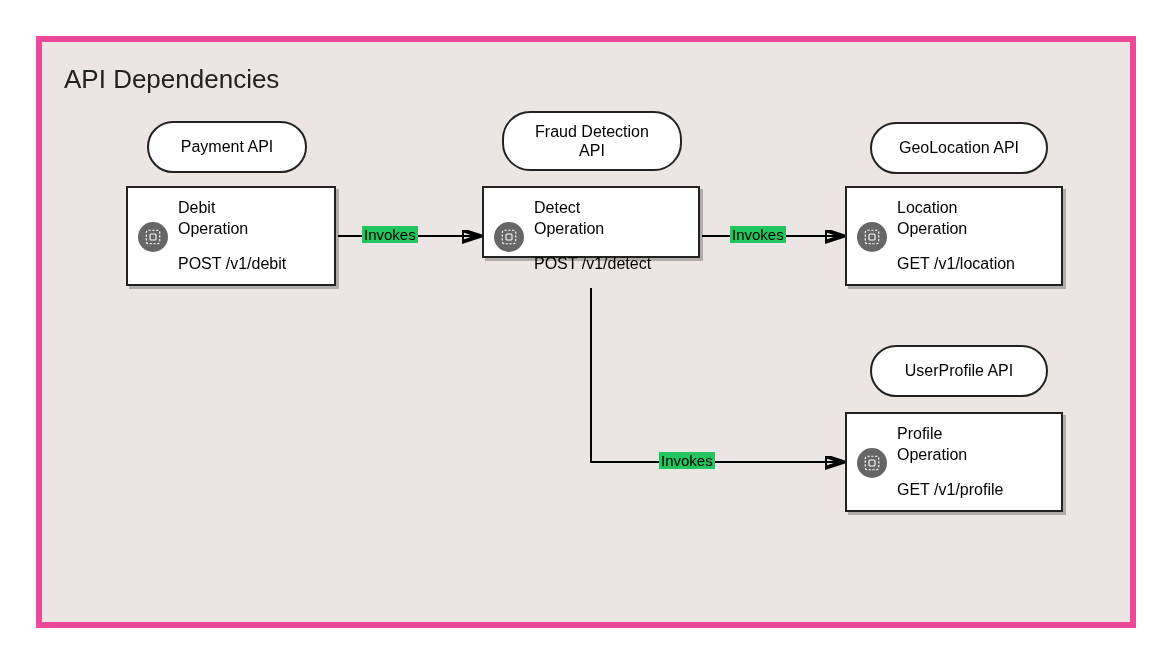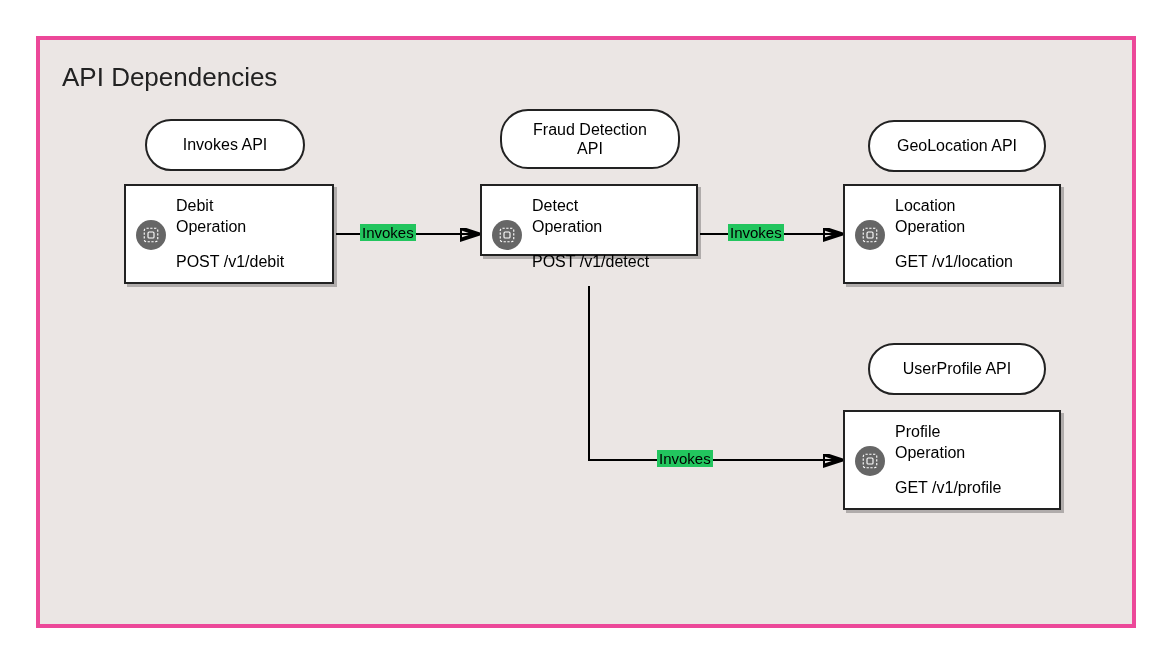--- a/index.html
+++ b/index.html
@@ -14,21 +14,21 @@
       height: 664px;
       position: relative;
     }
     .diagram-container {
       position: absolute;
       top: 36px;
       left: 36px;
       width: 1100px;
       height: 592px;
       background: #ebe6e4;
-      border: 4px solid #ec4899;
+      border: 6px solid #ec4899;
       text-decoration: underline;
     }
     .diagram-title {
       position: absolute;
       top: 22px;
       left: 22px;
       font-size: 26px;
       color: #222;
       font-weight: 400;
     }
@@ -105,21 +105,21 @@
       fill: none;
     }
   </style>
 </head>
 <body>
 
 <div class="diagram-container">
   <div class="diagram-title">API Dependencies</div>
 
   <div class="api-pill" style="top:79px; left:105px; width:160px; height:52px;">
-    <span>Invokes API</span>
+    <span>Payment API</span>
   </div>
   <div class="api-pill" style="top:69px; left:460px; width:180px; height:60px;justify-content:flex-end;">
     <span>Fraud Detection API</span>
   </div>
   <div class="api-pill" style="top:80px; left:828px; width:178px; height:52px;">
     <span>GeoLocation API</span>
   </div>
   <div class="api-pill" style="top:303px; left:828px; width:178px; height:52px;">
     <span>UserProfile API</span>
   </div>

